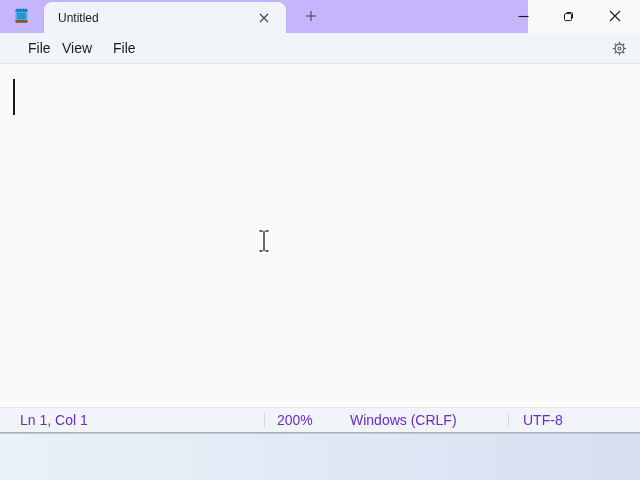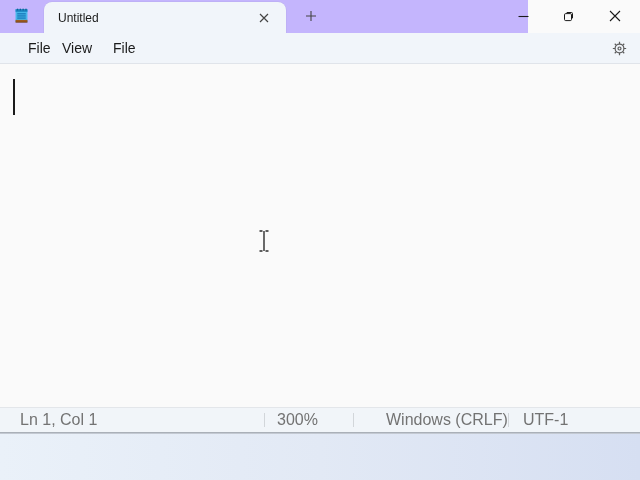--- a/index.html
+++ b/index.html
@@ -31,21 +31,21 @@
 
   
   .editor{position:absolute;left:0;top:64px;width:640px;height:343px;background:#fafafa;}
   .caret{position:absolute;left:13px;top:15px;width:1.5px;height:36px;background:#1a1a1a;}
   .ibeam{position:absolute;left:255px;top:164px;}
 
   
   .statusbar{position:absolute;left:0;top:407px;width:640px;height:24px;background:#f1f5f9;
        border-top:1px solid #e3e6ea;border-bottom:1px solid #aab0b8;}
   .status-seg{position:absolute;top:0;height:100%;display:flex;align-items:center;
-       font-size:16px;color:#737373;}
+       font-size:14px;color:#6d28d9;}
   .status-div{position:absolute;top:5px;width:1px;height:14px;background:#d2d6da;}
 
   
   .taskbar{position:absolute;left:0;top:433px;width:640px;height:47px;
        background:linear-gradient(90deg,#eaf1f9 0%,#e2e9f5 50%,#d6dff2 100%);
        border-top:1px solid #c3c9d2;}
 </style>
 </head>
 <body>
 
@@ -129,25 +129,25 @@
             <path d="M4.5 3 H7.5 M10.5 3 H13.5"></path>
             <path d="M4.5 23 H7.5 M10.5 23 H13.5"></path>
           </g>
         </svg>
       </span>
     </div>
 
     <div class="statusbar">
       <span class="status-seg" style="left:20px">Ln 1, Col 1</span>
       <span class="status-div" style="left:264px"></span>
-      <span class="status-seg" style="left:277px">300%</span>
+      <span class="status-seg" style="left:277px">200%</span>
       <span class="status-div" style="left:353px"></span>
-      <span class="status-seg" style="left:386px">Windows (CRLF)</span>
+      <span class="status-seg" style="left:350px">Windows (CRLF)</span>
       <span class="status-div" style="left:508px"></span>
-      <span class="status-seg" style="left:523px">UTF-1</span>
+      <span class="status-seg" style="left:523px">UTF-8</span>
     </div>
   </div>
 
   <div class="taskbar">
 
     
 
     
 
     

